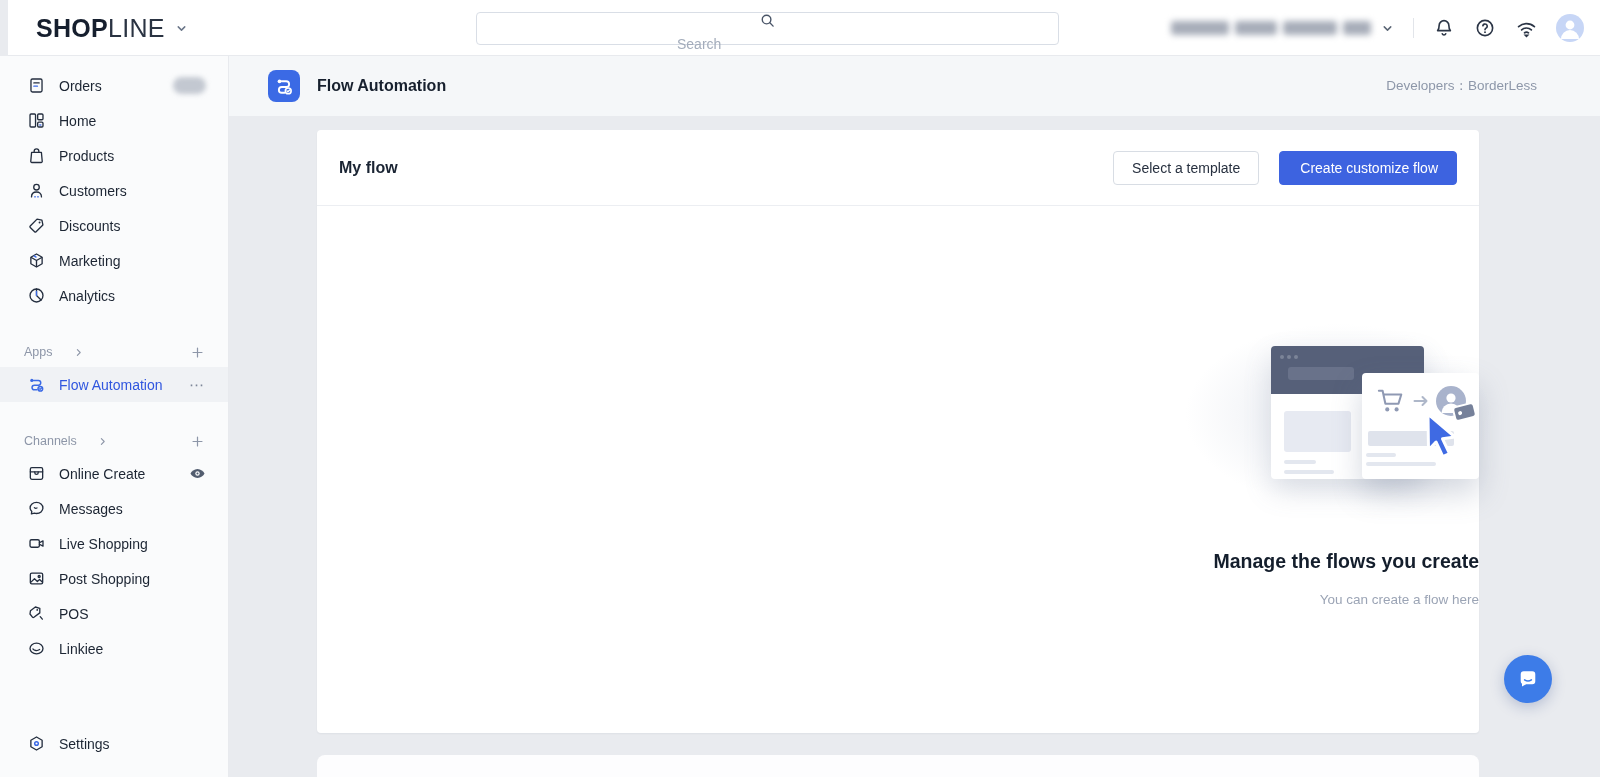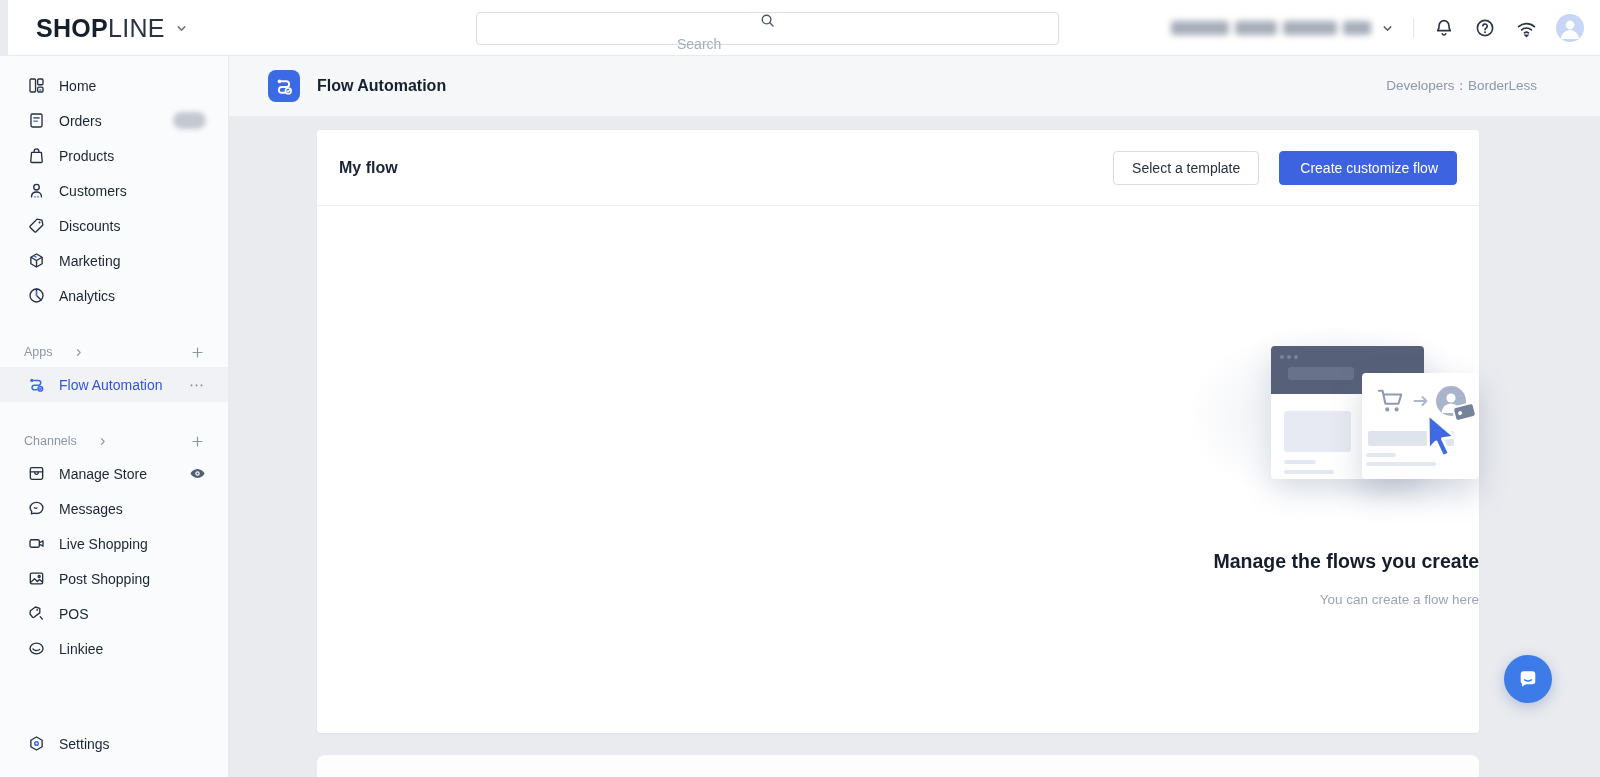--- a/index.html
+++ b/index.html
@@ -143,45 +143,45 @@
           <path d="M5 25a9 9 0 0 1 18 0z" fill="#ffffff"></path>
         </svg>
     </div>
   </div>
 </div>
 
 <div class="sidebar">
 
   <div class="side-item">
     <span class="ic">
+      <svg viewBox="0 0 16 16" width="17" height="17" fill="none" stroke="#242e3f" stroke-width="1.25" stroke-linecap="round" stroke-linejoin="round">
+          <rect x="2.8" y="1.9" width="10.4" height="12.2" rx="1.4"></rect>
+          <path d="M5.5 5.6h5"></path>
+          <path d="M5.5 8.6h3.4" stroke="#3b6ae5"></path>
+        </svg>
+    </span>
+    <span class="lbl">Orders</span>
+    <span class="badge-blur"></span>
+  </div>
+
+  <div class="side-item">
+    <span class="ic">
       <svg viewBox="0 0 16 16" width="17" height="17" fill="none" stroke="#242e3f" stroke-width="1.25" stroke-linejoin="round">
           <rect x="1.9" y="1.9" width="5.2" height="12.2" rx="1"></rect>
           <rect x="9.1" y="1.9" width="5" height="5.4" rx="1"></rect>
           <rect x="9.1" y="9.5" width="5" height="4.6" rx="1"></rect>
           <path d="M10.6 12.2h2" stroke="#3b6ae5"></path>
         </svg>
     </span>
     <span class="lbl">Home</span>
   </div>
 
   <div class="side-item">
     <span class="ic">
       <svg viewBox="0 0 16 16" width="17" height="17" fill="none" stroke="#242e3f" stroke-width="1.25" stroke-linecap="round" stroke-linejoin="round">
-          <rect x="2.8" y="1.9" width="10.4" height="12.2" rx="1.4"></rect>
-          <path d="M5.5 5.6h5"></path>
-          <path d="M5.5 8.6h3.4" stroke="#3b6ae5"></path>
-        </svg>
-    </span>
-    <span class="lbl">Orders</span>
-    <span class="badge-blur"></span>
-  </div>
-
-  <div class="side-item">
-    <span class="ic">
-      <svg viewBox="0 0 16 16" width="17" height="17" fill="none" stroke="#242e3f" stroke-width="1.25" stroke-linecap="round" stroke-linejoin="round">
           <path d="M3.4 5h9.2l.8 8.5a1 1 0 0 1-1 1.1H3.6a1 1 0 0 1-1-1.1z"></path>
           <path d="M5.8 5V4a2.2 2.2 0 0 1 4.4 0v1"></path>
         </svg>
     </span>
     <span class="lbl">Products</span>
   </div>
 
   <div class="side-item">
     <span class="ic">
       <svg viewBox="0 0 16 16" width="17" height="17" fill="none" stroke="#242e3f" stroke-width="1.25" stroke-linecap="round">
@@ -267,21 +267,21 @@
   </div>
 
   <div class="side-item">
     <span class="ic">
       <svg viewBox="0 0 16 16" width="17" height="17" fill="none" stroke="#242e3f" stroke-width="1.25" stroke-linecap="round" stroke-linejoin="round">
           <rect x="2.2" y="2.5" width="11.6" height="11" rx="1.4"></rect>
           <path d="M2.2 6.4h11.6"></path>
           <path d="M6.4 6.4v.9a1.6 1.6 0 0 0 3.2 0v-.9"></path>
         </svg>
     </span>
-    <span class="lbl">Manage Store</span>
+    <span class="lbl">Online Create</span>
     <span>
       <svg width="17" height="17" viewBox="0 0 16 16">
           <path d="M8 3.8c3.1 0 5.5 2.1 6.6 4.2-1.1 2.1-3.5 4.2-6.6 4.2S2.5 10.1 1.4 8C2.5 5.9 4.9 3.8 8 3.8z" fill="#525d6f"></path>
           <circle cx="8" cy="8" r="2.1" fill="#fafbfc"></circle>
           <circle cx="8" cy="8" r=".95" fill="#525d6f"></circle>
         </svg>
     </span>
   </div>
 
   <div class="side-item">

